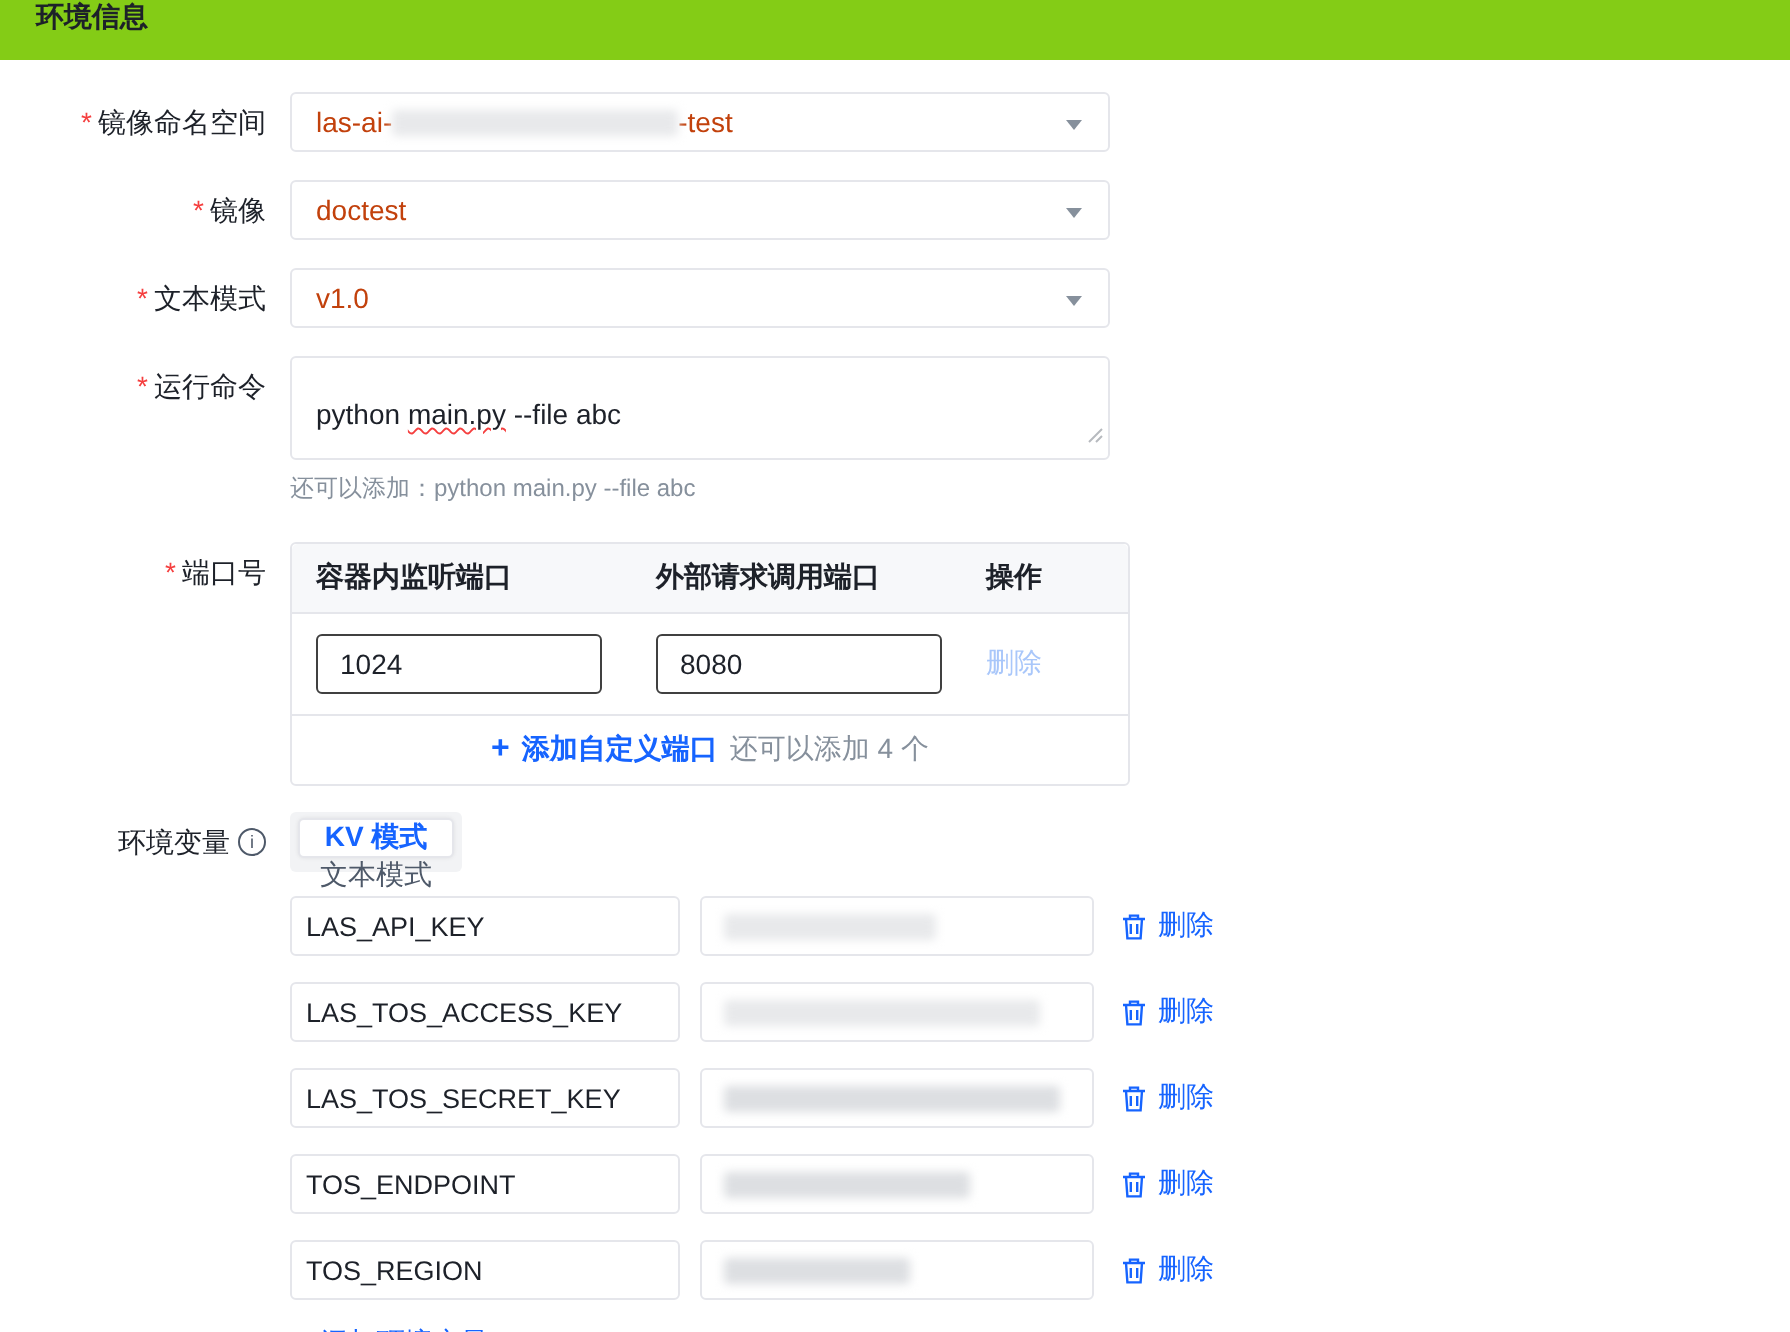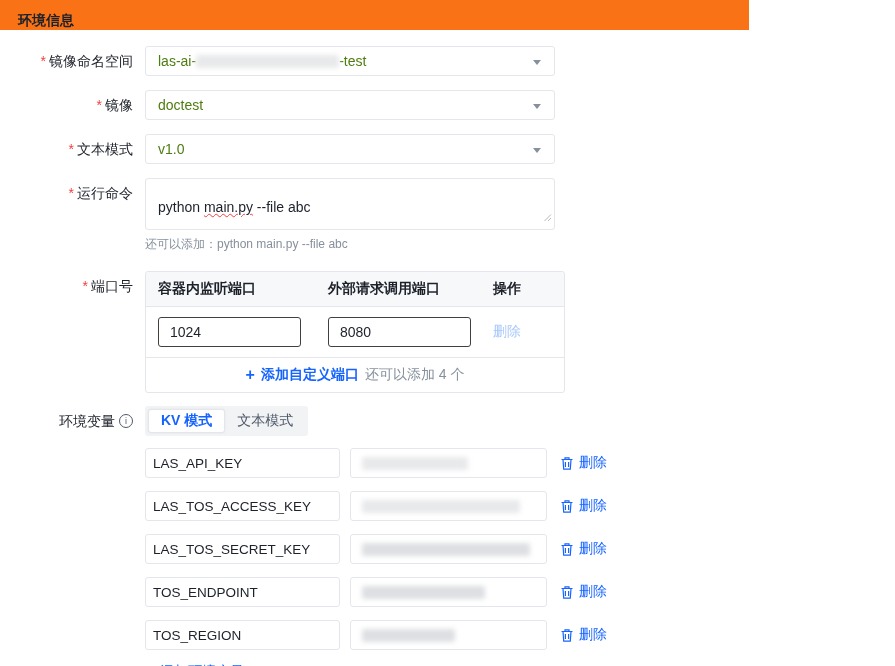--- a/index.html
+++ b/index.html
@@ -4,42 +4,42 @@
 <style>
   * { margin:0; padding:0; box-sizing:border-box; }
   html,body { background:#fff; }
   body {
     width:895px; height:666px;
     font-family:"Liberation Sans","DejaVu Sans",sans-serif;
     font-size:14px; color:#1d2129; overflow:hidden;
   }
   
   .section-bar {
-    height:30px; width:749px; background:#f97316;
-    display:flex; align-items:flex-end; padding-left:18px;
+    height:30px; width:895px; background:#84cc16;
+    display:flex; align-items:flex-start; padding-left:18px;
   }
   .section-bar .title { font-weight:bold; font-size:14px; color:#1d2129; }
 
   
   .form { padding-top:16px; }
   .form-row { display:flex; margin-bottom:14px; }
   .form-label {
     width:133px; flex-shrink:0; text-align:right;
     font-size:14px; color:#1d2129; line-height:30px; white-space:nowrap;
   }
   .form-label .req { color:#f53f3f; margin-right:3px; }
   .form-control { margin-left:12px; }
 
   
   .select-box {
     position:relative; width:410px; height:30px;
     border:1px solid #e5e6eb; border-radius:3px; background:#fff;
     display:flex; align-items:center; padding:0 30px 0 12px; cursor:pointer;
   }
-  .select-box .val { display:flex; align-items:center; color:#4d7c0f; font-size:14px; }
+  .select-box .val { display:flex; align-items:center; color:#c2410c; font-size:14px; }
   .chevron {
     position:absolute; right:13px; top:13px;
     width:0; height:0; border-left:4.5px solid transparent;
     border-right:4.5px solid transparent; border-top:5.5px solid #86909c;
   }
 
   
   .blob {
     display:inline-block; height:13px; border-radius:2px;
     background:#e8e9eb; filter:blur(2.5px); vertical-align:middle;
@@ -79,21 +79,21 @@
     height:35px; border-top:1px solid #e5e6eb;
     display:flex; align-items:center; justify-content:center; gap:6px;
   }
   .plus { color:#1664ff; font-weight:bold; font-size:16px; line-height:1; }
   .add-strong { color:#1664ff; font-weight:bold; font-size:14px; cursor:pointer; }
   .add-hint { color:#86909c; font-size:14px; }
 
   
   .tabs {
     display:inline-flex; align-items:center; background:#f2f3f5;
-    border-radius:3px; padding:3px; height:30px;
+    border-radius:3px; padding:3px; height:30px;flex-direction:column;
   }
   .tab {
     padding:0 12px; height:24px; display:flex; align-items:center;
     font-size:14px; color:#4e5969; border-radius:3px; cursor:pointer; white-space:nowrap;
   }
   .tab.active {
     background:#fff; color:#1664ff; font-weight:bold;
     box-shadow:0 0 2px rgba(0,0,0,0.08); border:1px solid #e5e6eb;
   }
 

